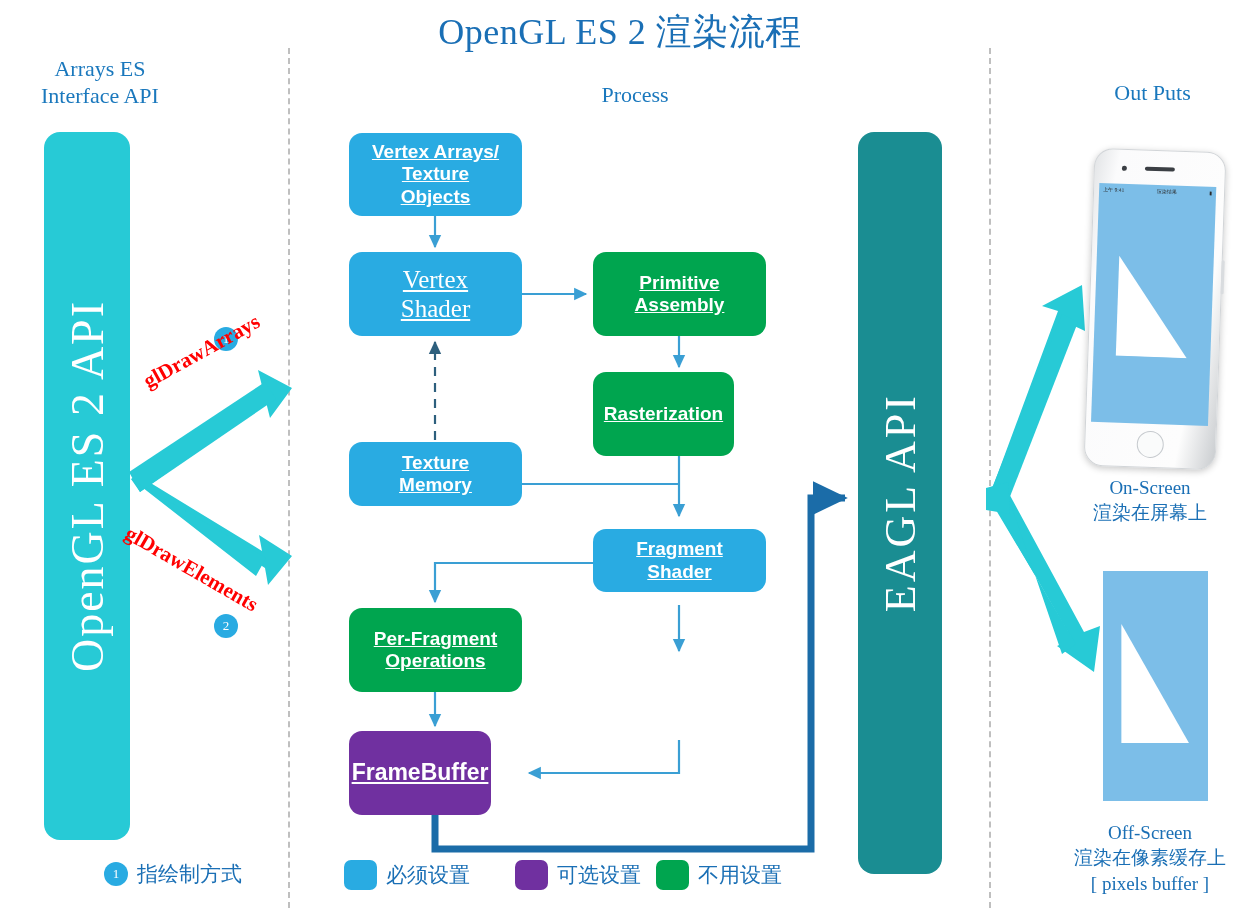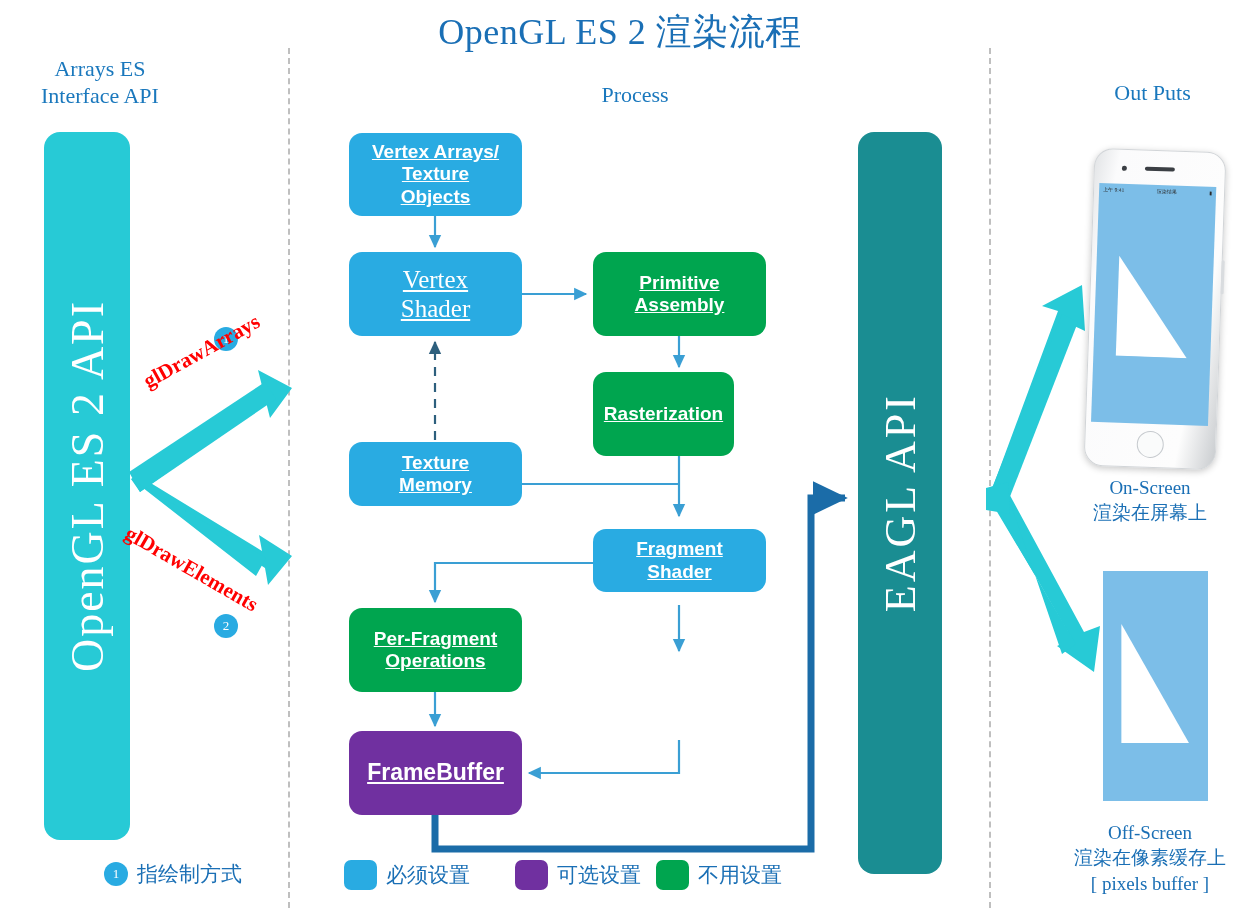--- a/index.html
+++ b/index.html
@@ -71,21 +71,21 @@
   .box.serifx { font-family: "Liberation Serif", serif; font-size: 25px; }
 
   #b-vao   { left: 349px; top: 133px; width: 173px; height: 83px; }
   #b-vsh   { left: 349px; top: 252px; width: 173px; height: 84px; }
   #b-prim  { left: 593px; top: 252px; width: 173px; height: 84px; }
   #b-rast  { left: 593px; top: 372px; width: 141px; height: 84px; }
   #b-tex   { left: 349px; top: 442px; width: 173px; height: 64px; }
   #b-frag  { left: 593px; top: 521px; width: 173px; height: 63px; margin-top: 8px; }
   #b-perfr { left: 349px; top: 608px; width: 173px; height: 84px; }
   #b-rbuf  { left: 593px; top: 656px; width: 173px; height: 84px; }
-  #b-fbuf  { left: 349px; top: 731px; width: 173px; height: 84px; }
+  #b-fbuf  { left: 349px; top: 731px; width: 142px; height: 84px; }
 
   
   .legend-item {
     position: absolute; display: flex; align-items: center; gap: 9px;
     font-size: 21px; color: #1a6fb5;
   }
   .swatch { width: 33px; height: 30px; border-radius: 7px; display:block; }
   .sw-blue   { background: #29abe2; }
   .sw-purple { background: #7030a0; }
   .sw-green  { background: #00a54f; }

